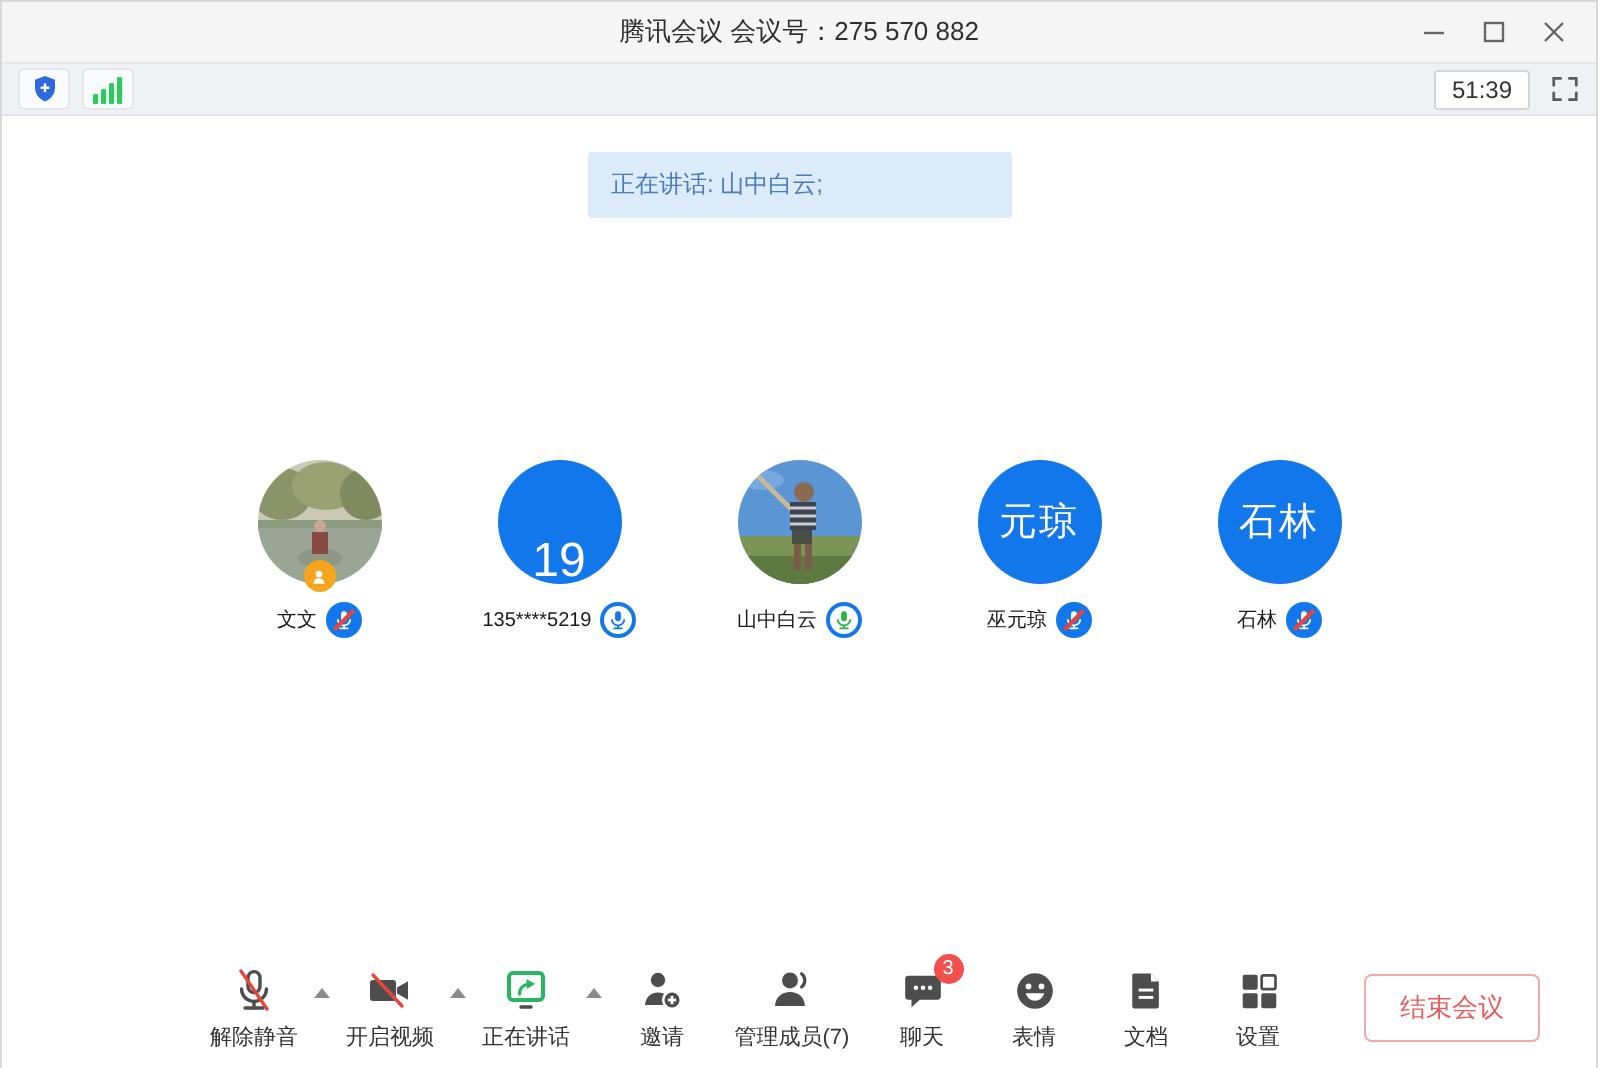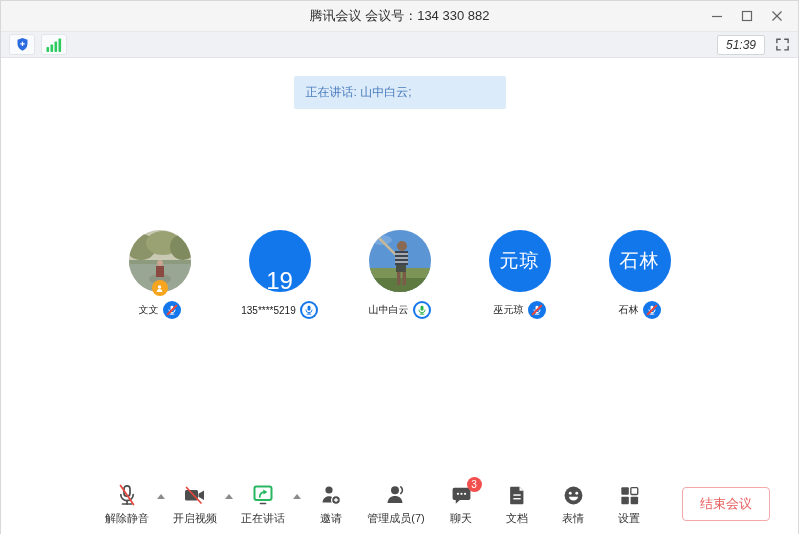--- a/index.html
+++ b/index.html
@@ -7,21 +7,21 @@
   body { font-family:"Liberation Sans","DejaVu Sans",sans-serif; background:#fff; }
   .window { width:799px; height:534px; position:relative; border:1px solid #d8d8d8; background:#fff; }
 
   
   .titlebar { height:30px; background:#f5f5f6; display:flex; align-items:center; justify-content:center; position:relative; }
   .title { font-size:13px; color:#2f2f2f; }
   .win-controls { position:absolute; right:6px; top:0; height:30px; display:flex; align-items:center; }
   .win-btn { width:30px; height:30px; display:flex; align-items:center; justify-content:center; cursor:pointer; }
 
   
-  .statusbar { height:27px; background:#eff1f4; border-top:1px solid #e6e8ea; border-bottom:1px solid #e2e4e7; display:flex; align-items:center; padding:0 8px;font-style:italic; }
+  .statusbar { height:27px; background:#eff1f4; border-top:1px solid #e6e8ea; border-bottom:1px solid #e2e4e7; display:flex; align-items:center; padding:0 8px; }
   .sb-left { display:flex; align-items:center; gap:6px; }
   .sb-chip { height:21px; min-width:26px; background:#fafbfc; border:1px solid #e3e6e9; border-radius:3px; display:flex; align-items:center; justify-content:center; padding:0 4px; cursor:pointer; }
   .sb-right { margin-left:auto; display:flex; align-items:center; gap:10px; }
   .timer-box { background:#fff; border:1px solid #d3d6d9; border-radius:2px; padding:2px 8px; font-size:12px; color:#333; }
   .fullscreen-btn { display:flex; align-items:center; cursor:pointer; }
 
   
   .main { position:relative; height:477px; background:#fff; }
   .banner { position:absolute; top:6px; left:50%; transform:translateX(-50%); width:212px; background:#dcebfa; color:#4a7cbd; font-size:12px; padding:8px 12px; border-radius:2px;margin-top:12px; }
 
@@ -54,21 +54,21 @@
   .caret::after { content:''; width:0; height:0; border-left:4px solid transparent; border-right:4px solid transparent; border-bottom:5px solid #8b8b8b; }
   .chat-badge { position:absolute; top:-6px; right:-9px; min-width:15px; height:15px; background:#f24f4f; color:#fff; font-size:10px; border-radius:8px; display:flex; align-items:center; justify-content:center; padding:0 3px; }
   .end-btn { position:absolute; right:28px; top:50%; transform:translateY(-50%); background:#fff; border:1px solid #f3a9a9; color:#e85d5d; font-size:13px; padding:7px 17px; border-radius:4px; cursor:pointer; font-family:inherit; }
 </style>
 </head>
 <body>
 
 <div class="window">
 
   <div class="titlebar">
-    <div class="title">腾讯会议 会议号：134 330 882</div>
+    <div class="title">腾讯会议 会议号：275 570 882</div>
     <div class="win-controls">
       <div class="win-btn">
         <svg width="12" height="12" viewBox="0 0 12 12">
             <line x1="1" y1="6.5" x2="11" y2="6.5" stroke="#666" stroke-width="1.2"></line>
           </svg>
       </div>
       <div class="win-btn">
         <svg width="12" height="12" viewBox="0 0 12 12">
             <rect x="1.5" y="1.5" width="9" height="9" fill="none" stroke="#666" stroke-width="1.2"></rect>
           </svg>
@@ -311,45 +311,45 @@
               <circle cx="12" cy="10.3" r="1.2" fill="#fff"></circle>
               <circle cx="15.7" cy="10.3" r="1.2" fill="#fff"></circle>
             </svg>
           <div class="chat-badge">3</div>
         </div>
         <div class="tool-label">聊天</div>
       </div>
 
       <div class="tool-btn">
         <div class="tool-icon">
+          <svg width="23" height="23" viewBox="0 0 24 24">
+              <circle cx="12" cy="12" r="9.3" fill="#4d4d4d"></circle>
+              <circle cx="8.6" cy="9.6" r="1.5" fill="#fff"></circle>
+              <circle cx="15.4" cy="9.6" r="1.5" fill="#fff"></circle>
+              <path d="M7.2 13.2a4.9 4.9 0 0 0 9.6 0z" fill="#fff"></path>
+            </svg>
+        </div>
+        <div class="tool-label">表情</div>
+      </div>
+
+      <div class="tool-btn">
+        <div class="tool-icon">
           <svg width="22" height="23" viewBox="0 0 24 24">
               <path d="M5.5 2.5h9.2L19 6.8V20.5a1 1 0 0 1-1 1H5.5a1 1 0 0 1-1-1v-17a1 1 0 0 1 1-1z" fill="#4d4d4d"></path>
               <path d="M14.7 2.5L19 6.8h-4.3z" fill="#fff"></path>
               <line x1="8" y1="11.5" x2="16" y2="11.5" stroke="#fff" stroke-width="1.6"></line>
               <line x1="8" y1="15.5" x2="16" y2="15.5" stroke="#fff" stroke-width="1.6"></line>
             </svg>
         </div>
         <div class="tool-label">文档</div>
       </div>
 
       <div class="tool-btn">
         <div class="tool-icon">
           <svg width="23" height="23" viewBox="0 0 24 24">
-              <circle cx="12" cy="12" r="9.3" fill="#4d4d4d"></circle>
-              <circle cx="8.6" cy="9.6" r="1.5" fill="#fff"></circle>
-              <circle cx="15.4" cy="9.6" r="1.5" fill="#fff"></circle>
-              <path d="M7.2 13.2a4.9 4.9 0 0 0 9.6 0z" fill="#fff"></path>
-            </svg>
-        </div>
-        <div class="tool-label">表情</div>
-      </div>
-
-      <div class="tool-btn">
-        <div class="tool-icon">
-          <svg width="23" height="23" viewBox="0 0 24 24">
               <rect x="3.5" y="3.5" width="7.8" height="7.8" rx="1" fill="#4d4d4d"></rect>
               <rect x="13.4" y="3.8" width="7.2" height="7.2" rx="1" fill="#fff" stroke="#4d4d4d" stroke-width="1.4"></rect>
               <rect x="3.5" y="13.2" width="7.8" height="7.8" rx="1" fill="#4d4d4d"></rect>
               <rect x="13.2" y="13.2" width="7.8" height="7.8" rx="1" fill="#4d4d4d"></rect>
             </svg>
         </div>
         <div class="tool-label">设置</div>
       </div>
 
       <button class="end-btn">结束会议</button>

